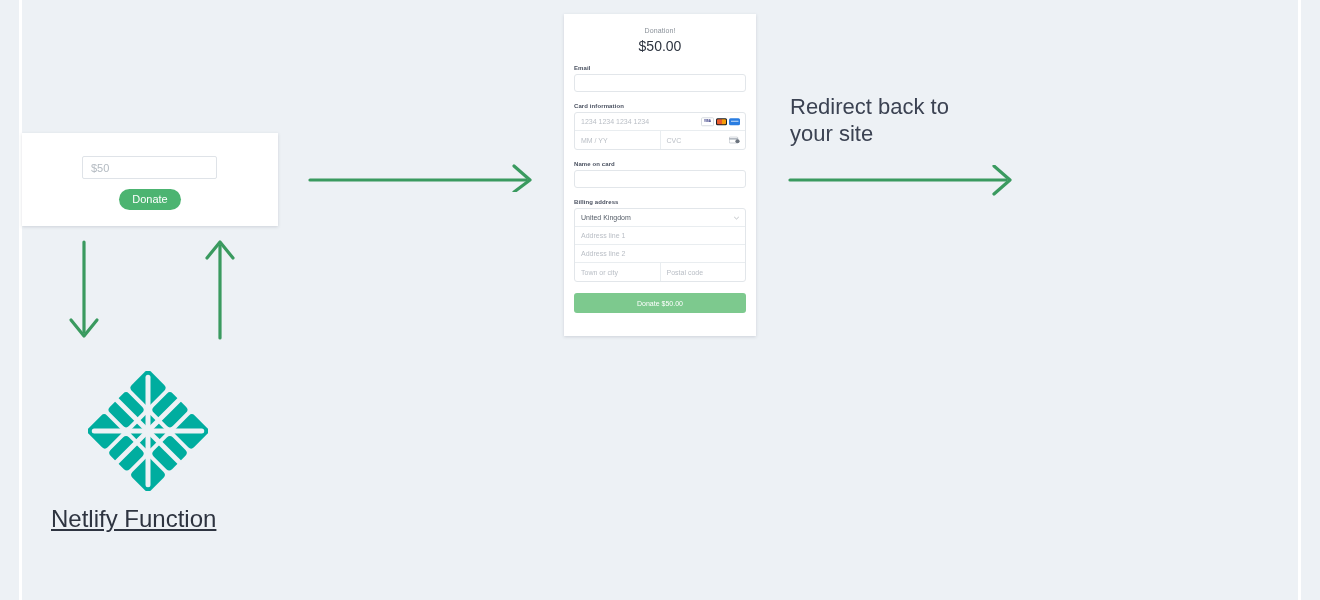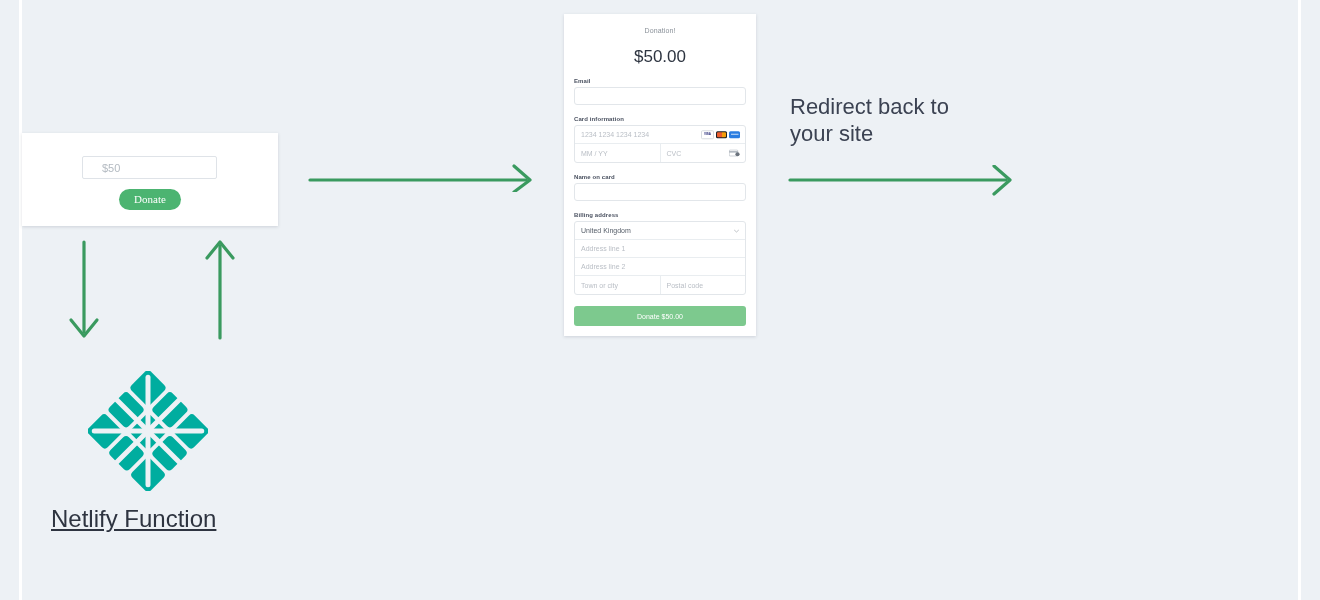--- a/index.html
+++ b/index.html
@@ -51,36 +51,36 @@
     left: 60px;
     top: 23px;
     width: 135px;
     height: 23px;
     border: 1px solid #dfe3e8;
     border-radius: 2px;
     background: #fff;
     font-family: "Liberation Sans", sans-serif;
     font-size: 11px;
     color: #9aa3ad;
-    padding: 0 0 0 19px;
+    padding: 0 0 0 8px;
     box-sizing: border-box;
     outline: none;
   }
   #donate-amount-input::placeholder { color: #b3bac1; }
   #donate-button {
     position: absolute;
     left: 97px;
     top: 56px;
     width: 62px;
     height: 21px;
     border: none;
     border-radius: 11px;
     background: #4cb471;
     color: #ffffff;
-    font-family: Liberation Serif, serif;
+    font-family: Liberation Sans, sans-serif;
     font-size: 11px;
     line-height: 21px;
     text-align: center;
     cursor: pointer;
     padding: 0;
   }
 
   
   #thankyou-card {
     left: 1044px;
@@ -113,23 +113,23 @@
 
   #stripe-heading {
     text-align: center;
     font-size: 7px;
     color: #8a9199;
     margin-top: 13px;
     letter-spacing: .1px;
   }
   #stripe-amount {
     text-align: center;
-    font-size: 17px;
+    font-size: 14px;
     color: #2d3440;
-    margin-top: 13px;
+    margin-top: 4px;
     font-weight: 400;
   }
 
   .field-label {
     font-size: 6px;
     color: #4a5160;
     margin-top: 11px;
     margin-bottom: 3px;
     font-weight: 700;
     letter-spacing: .1px;

